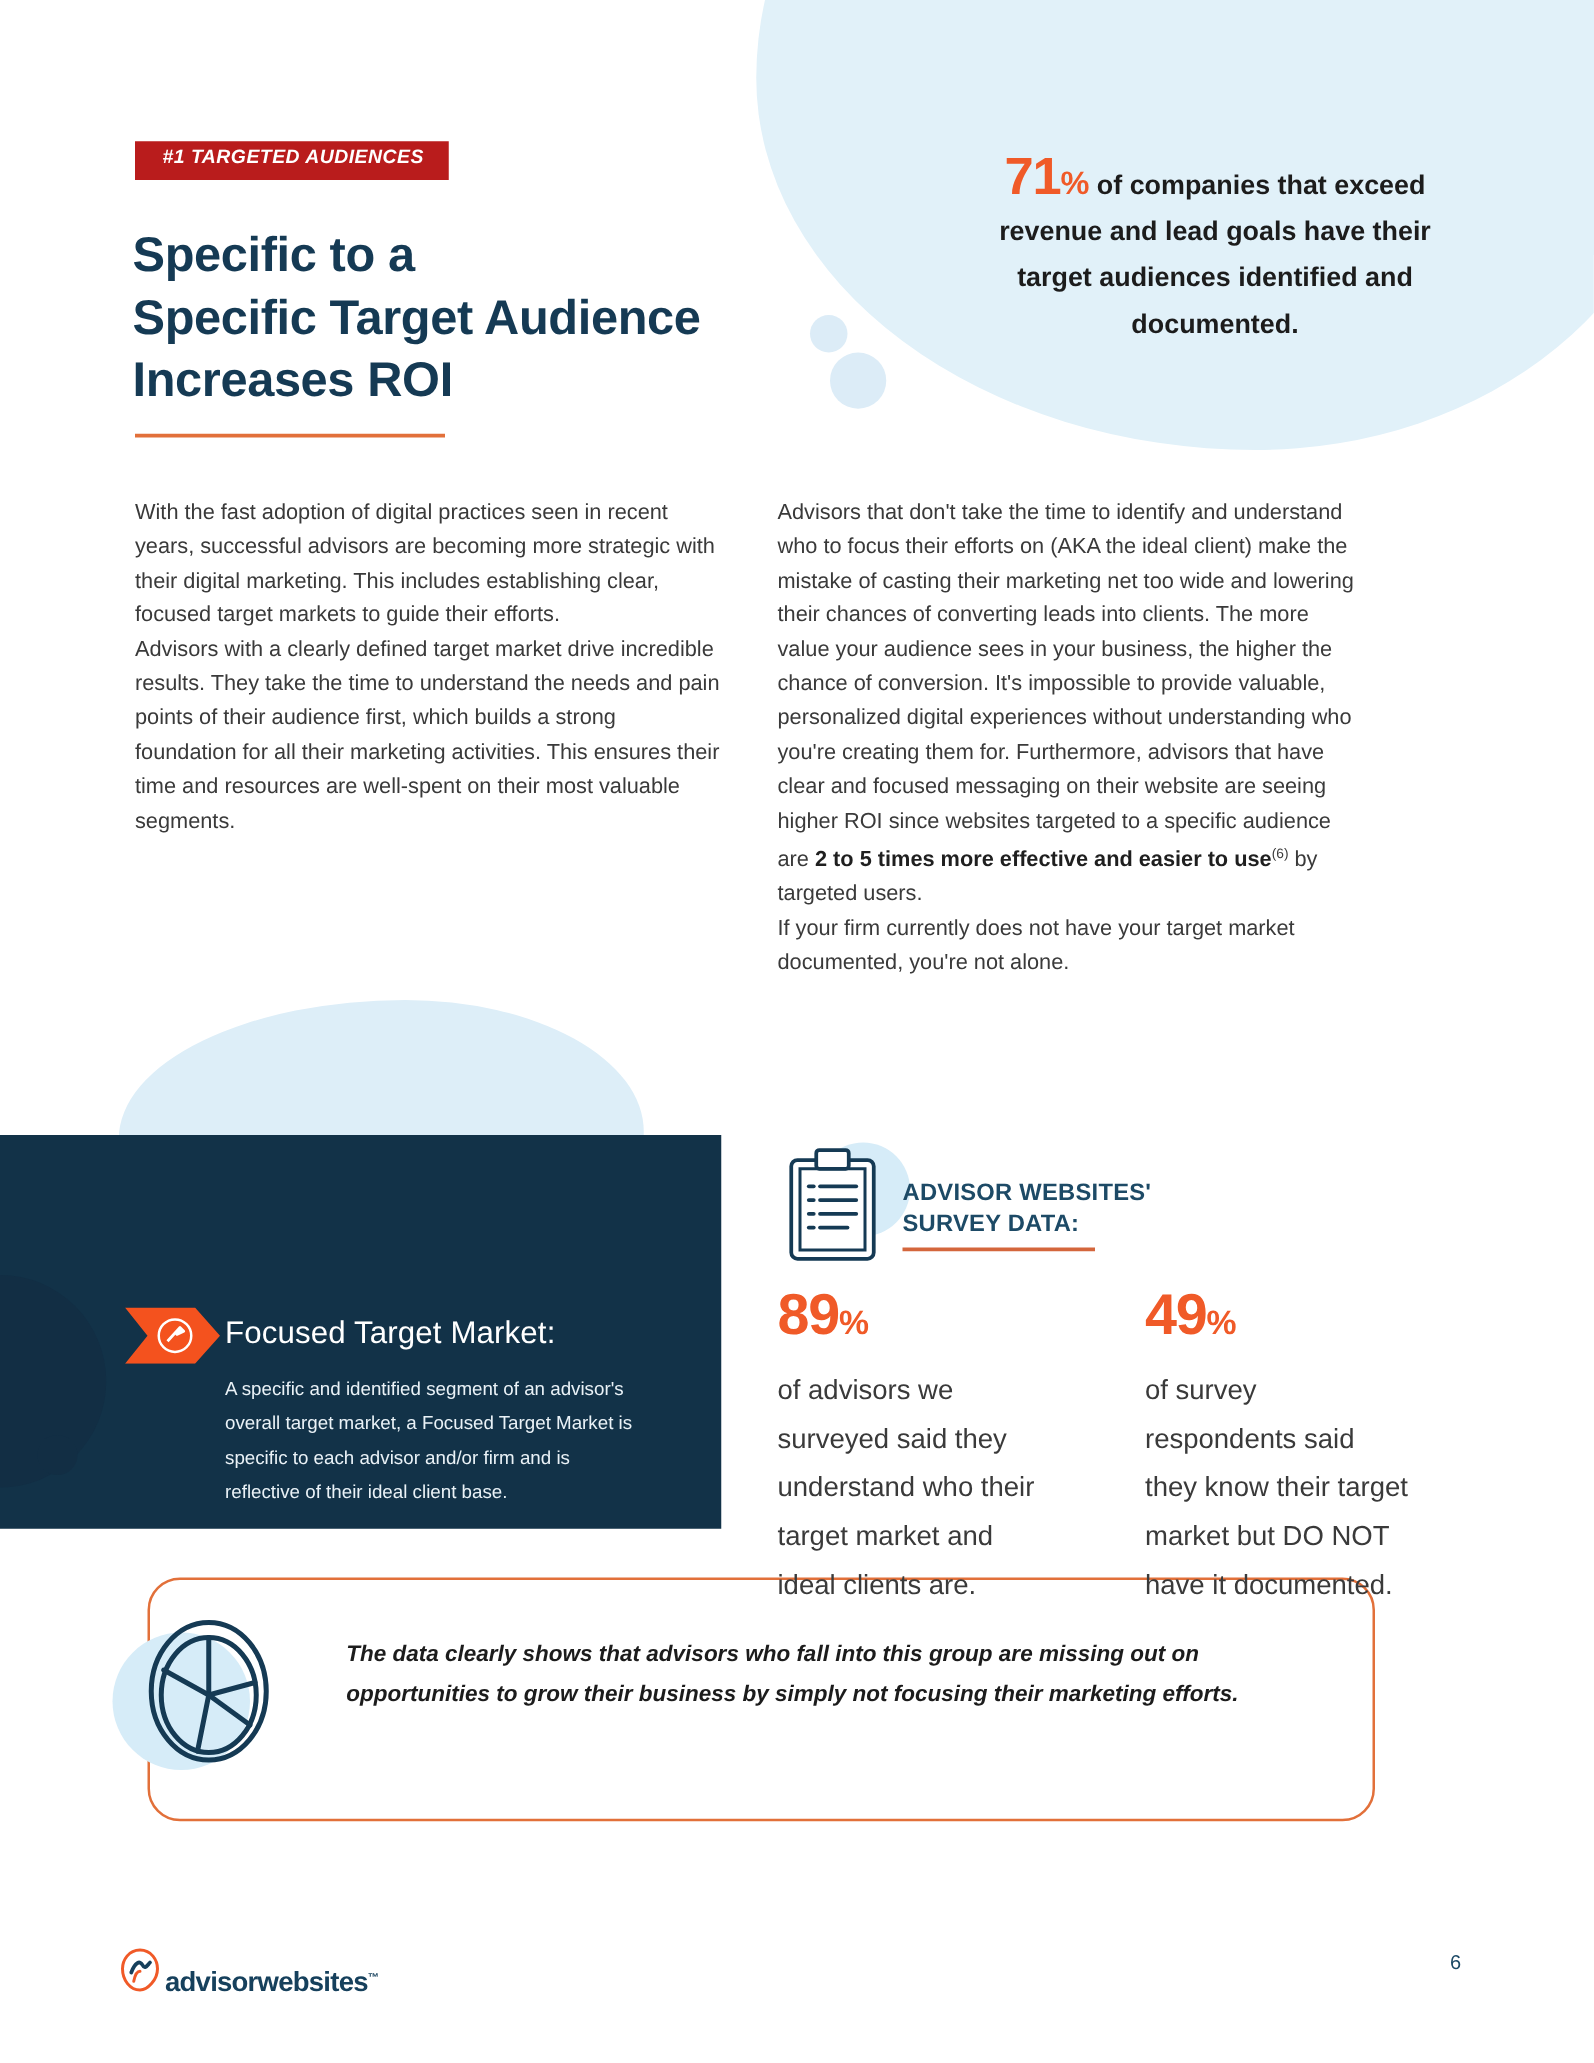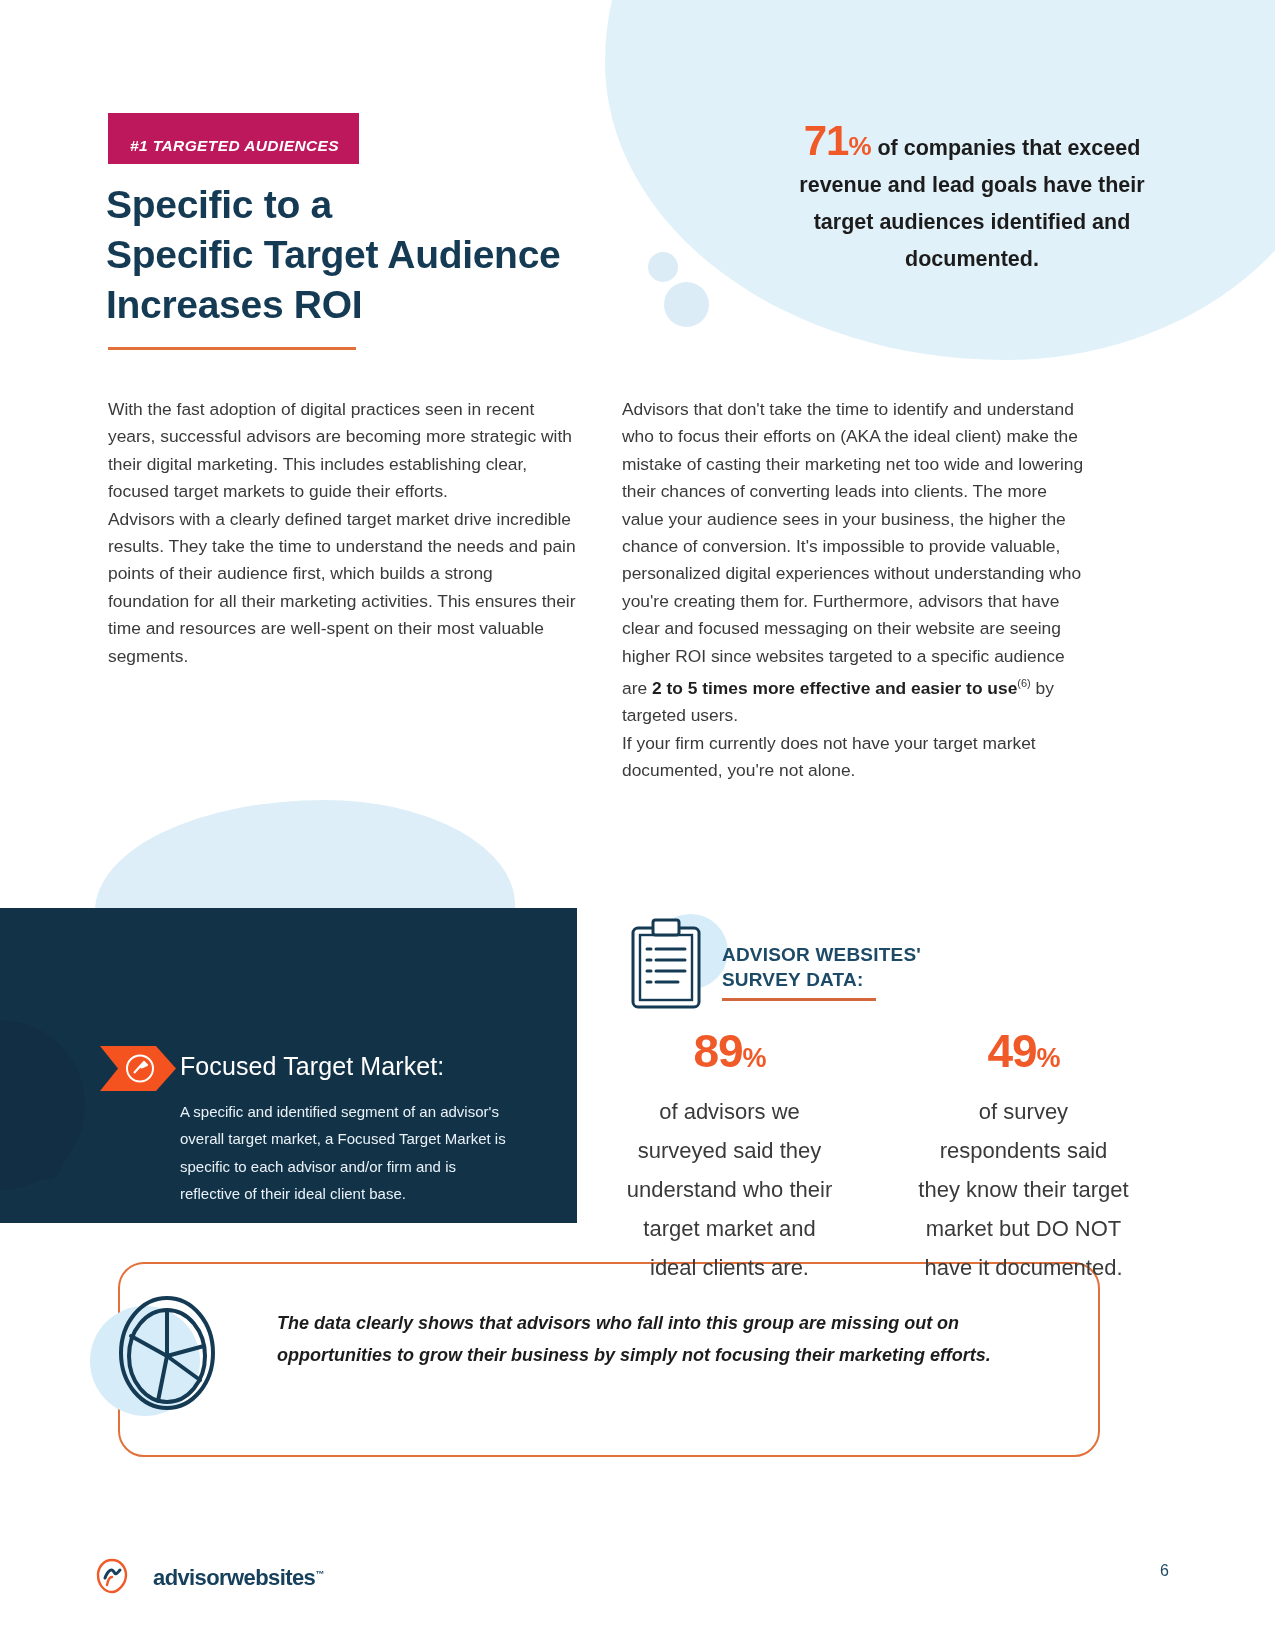--- a/index.html
+++ b/index.html
@@ -31,24 +31,24 @@
     z-index:0;
   }
   .circle-dark-lg { position:absolute; left:-85px; top:1020px; width:170px; height:170px;
                     border-radius:50%; background:#122e44; z-index:2; }
   .circle-dark-sm { position:absolute; left:30px; top:1148px; width:32px; height:32px;
                     border-radius:50%; background:#122e44; z-index:2; }
 
   
   .eyebrow {
     position:absolute; left:108px; top:113px;
-    background:#be185d; color:#ffffff;
+    background:#b91c1c; color:#ffffff;
     font-size:15.5px; font-weight:bold; font-style:italic;
     letter-spacing:.4px;
-    padding:24px 20px 9px 22px;
+    padding:4px 20px 9px 22px;
     z-index:3;
   }
   .headline {
     position:absolute; left:106px; top:180px; width:540px;
     font-size:39px; line-height:50px; font-weight:bold;
     color:#153a54; letter-spacing:-.3px; z-index:3;
   }
   .rule-orange {
     position:absolute; left:108px; top:347px; width:248px; height:3px;
     background:#e2703a; z-index:3;
@@ -99,21 +99,21 @@
   .survey-title {
     position:absolute; left:722px; top:942px; z-index:3;
     font-size:19px; line-height:25px; font-weight:bold;
     color:#1d4a66; letter-spacing:.2px;
   }
   .survey-underline {
     position:absolute; left:722px; top:998px; width:154px; height:2.5px;
     background:#d4663c; z-index:3;
   }
 
-  .stat-col { position:absolute; z-index:3; width:215px;text-align:center; }
+  .stat-col { position:absolute; z-index:3; width:215px; }
   .stat-col.a { left:622px; top:1025px; }
   .stat-col.b { left:916px; top:1025px; }
   .stat-col .big { font-size:46px; font-weight:bold; color:#f05a28; letter-spacing:-1px; line-height:52px; }
   .stat-col .big .pct { font-size:27px; }
   .stat-col .cap { margin-top:8px; font-size:22px; line-height:39px; color:#3a3a3a; }
 
   
   .callout {
     position:absolute; left:118px; top:1262px; width:982px; height:195px;
     border:2px solid #e2703a; border-radius:26px; z-index:1; background:transparent;
@@ -124,21 +124,21 @@
   }
   .pie-icon { position:absolute; left:112px; top:1294px; z-index:3; }
   .callout-text {
     position:absolute; left:277px; top:1307px; width:770px; z-index:3;
     font-size:18px; line-height:32px; font-style:italic; font-weight:bold;
     color:#1c1c1c;
   }
 
   
   .footer-logo { position:absolute; left:96px; top:1558px; z-index:3;
-                 display:flex; align-items:center; gap:25px; }
+                 display:flex; align-items:flex-end; gap:4px; }
   .footer-wordmark {
     font-size:22px; font-weight:bold; color:#16405c; letter-spacing:-.6px;
   }
   .footer-wordmark sup { font-size:9px; vertical-align:super; }
   .page-num {
     position:absolute; right:106px; top:1562px; z-index:3;
     font-size:16px; color:#1d4a66;
   }
 </style>
 </head>

